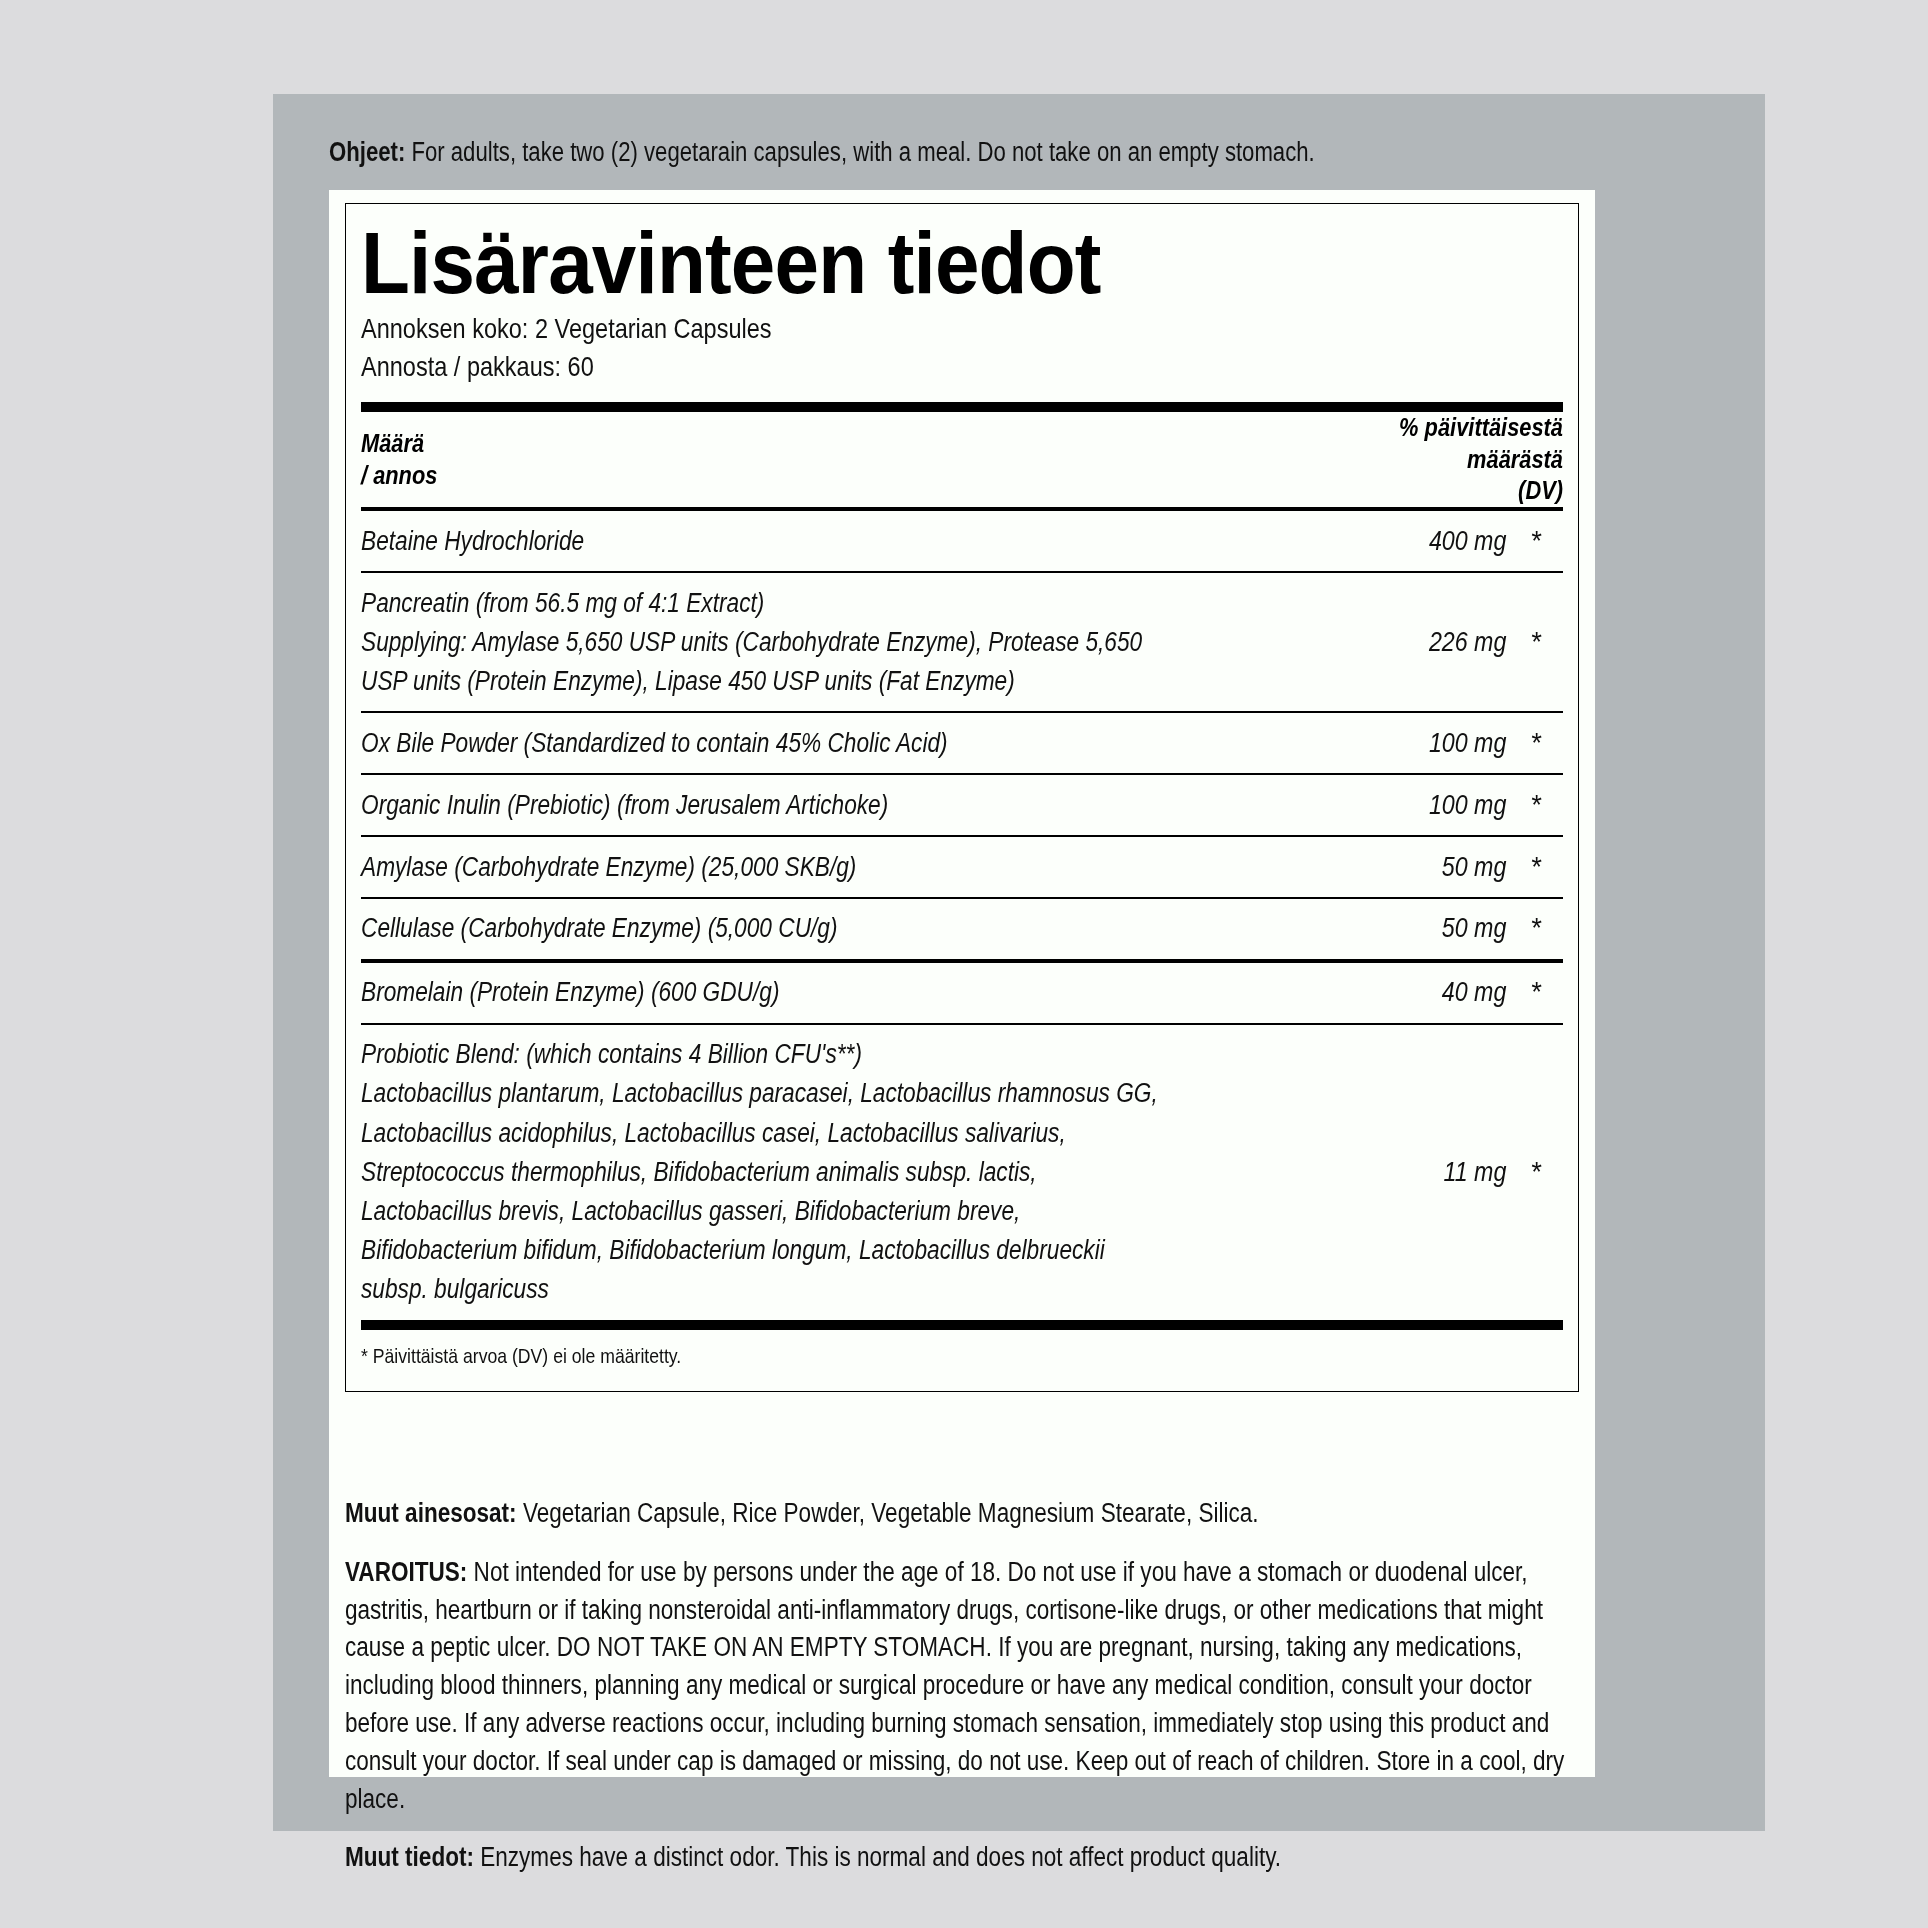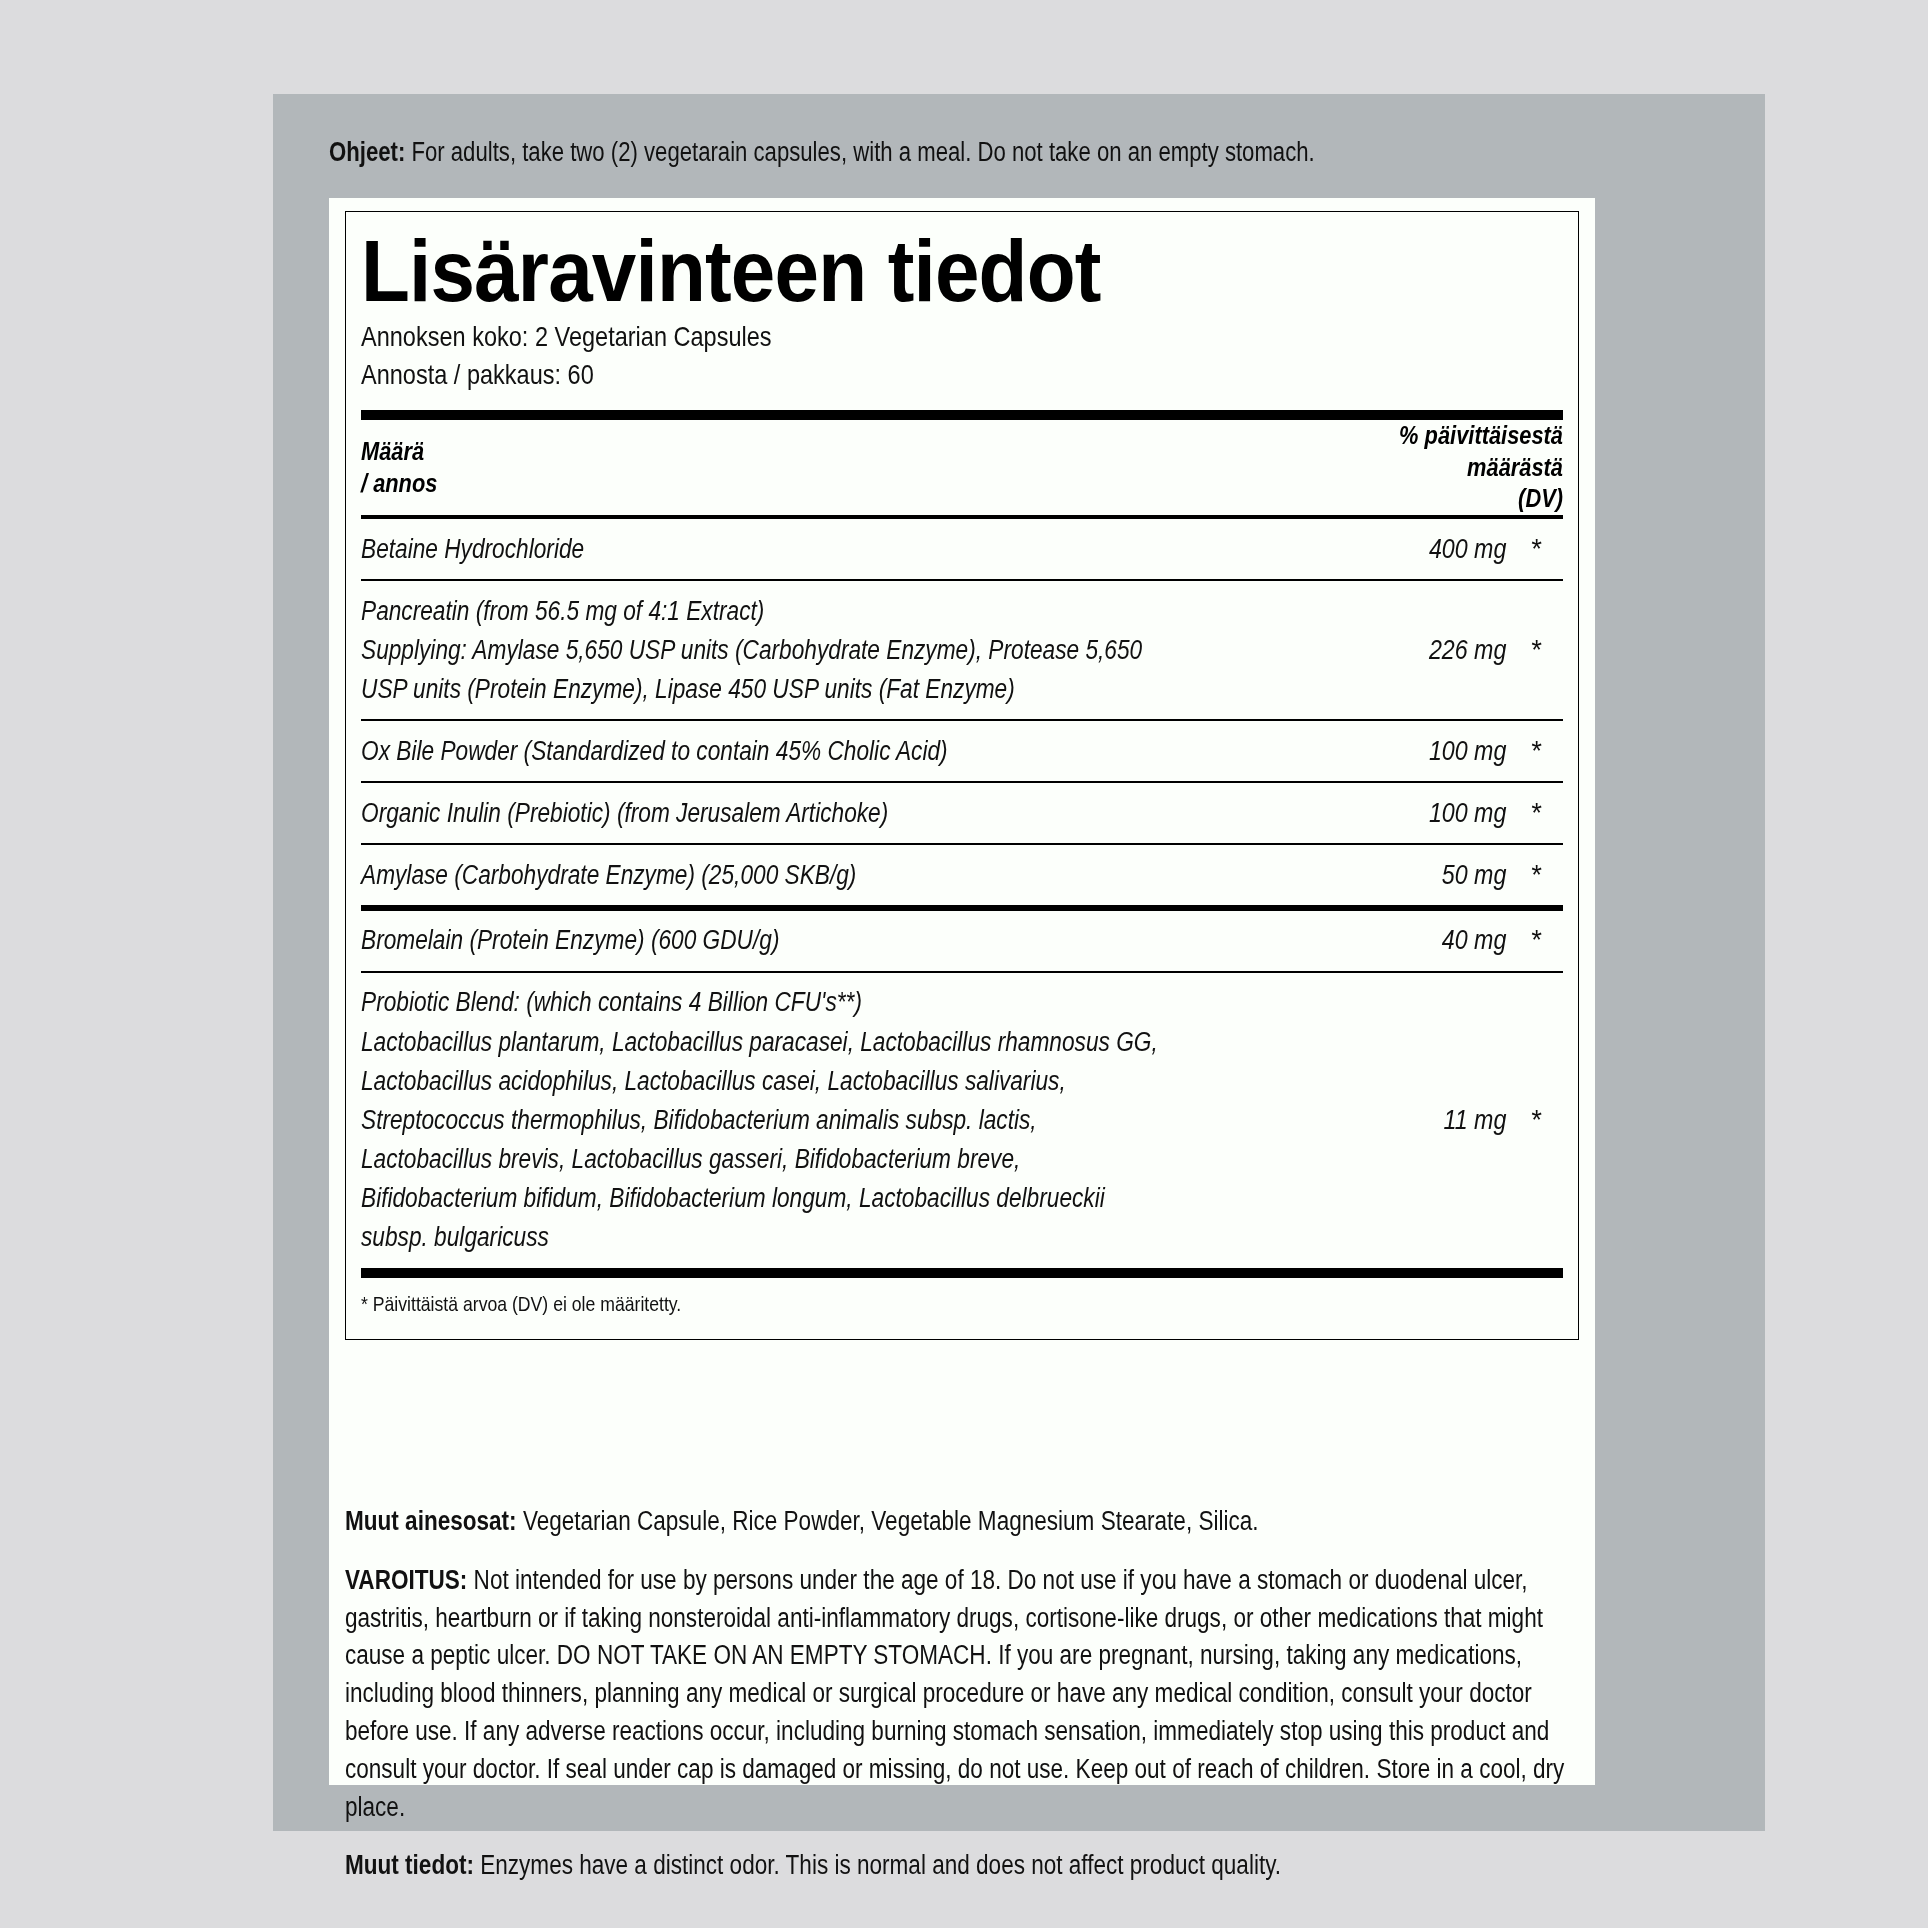--- a/index.html
+++ b/index.html
@@ -40,21 +40,21 @@
     white-space: nowrap;
   }
   .directions b {
     font-weight: bold;
   }
 
   
   .sheet {
     position: absolute;
     left: 56px;
-    top: 104px;
+    top: 96px;
     width: 1266px;
     height: 1587px;
     background: #fcfffb;
     box-sizing: border-box;
   }
 
   
   .facts-box {
     position: absolute;
     left: 16px;
@@ -303,20 +303,29 @@
               </td>
               <td>
                 <div class="ing-amount">50 mg</div>
               </td>
               <td class="ing-star">*</td>
             </tr>
             <tr>
               <td colspan="3" style="border-top: 2.8px solid rgb(0, 0, 0); height: 0px; padding: 0px;"></td>
             </tr>
             <tr>
+              <td>
+                <div class="ing-name" style="padding: 10.4px 0px;">Cellulase (Carbohydrate Enzyme) (5,000 CU/g)</div>
+              </td>
+              <td>
+                <div class="ing-amount">50 mg</div>
+              </td>
+              <td class="ing-star">*</td>
+            </tr>
+            <tr>
               <td colspan="3" style="border-top: 2.8px solid rgb(0, 0, 0); height: 0px; padding: 0px;"></td>
             </tr>
             <tr>
               <td colspan="3" style="border-top: 2.8px solid rgb(0, 0, 0); height: 0px; padding: 0px;"></td>
             </tr>
             <tr>
               <td>
                 <div class="ing-name" style="padding: 10.4px 0px;">Bromelain (Protein Enzyme) (600 GDU/g)</div>
               </td>
               <td>

